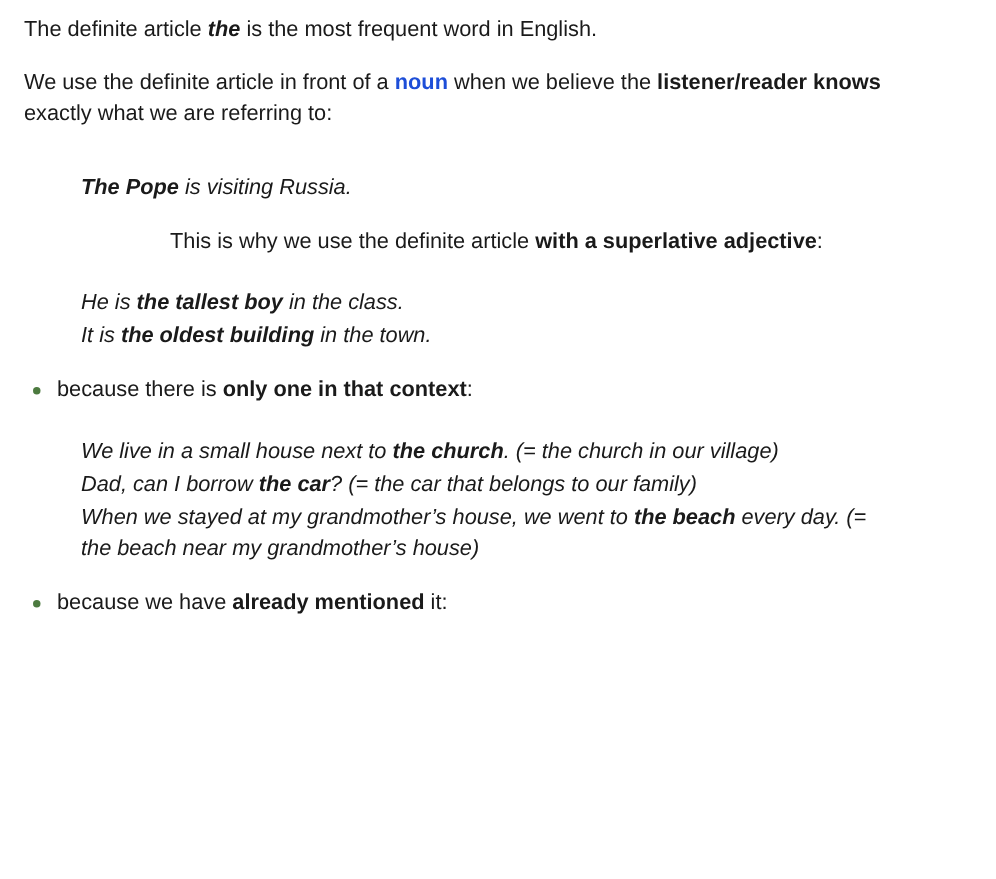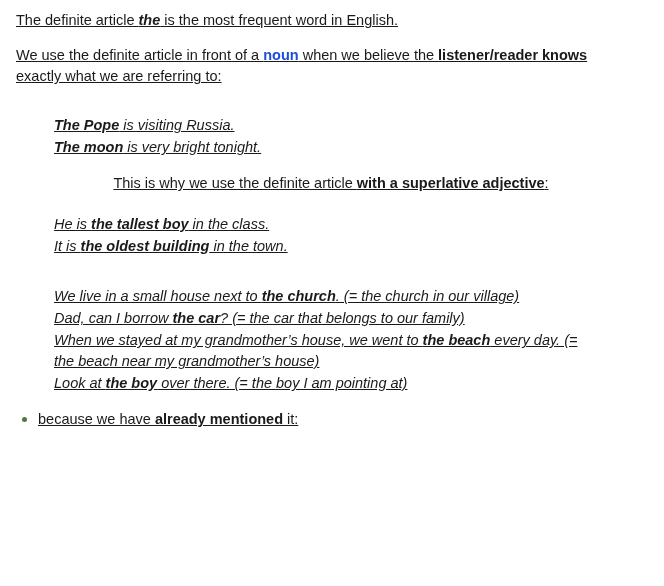--- a/index.html
+++ b/index.html
@@ -13,21 +13,20 @@
     font-family: "Liberation Sans", sans-serif;
     color: #1a1a1a;
     font-size: 14.5px;
     line-height: 1.45;
     overflow: hidden;
   }
   .page {
     padding: 10px 16px 0 16px;
     box-sizing: border-box;
     width: 624px;
-    text-decoration: underline;
   }
   p.para {
     margin: 0 0 14px 0;
   }
   b, .b {
     font-weight: bold;
   }
   i, .i {
     font-style: italic;
   }
@@ -79,38 +78,40 @@
 
   <p class="para">
     <span>We use the definite article in front of a </span><span class="noun">noun</span><span> when we believe the </span><b>listener/reader knows</b><span> exactly what we are referring to:</span>
   </p>
 
   <ul class="bullets">
 
 
     <div class="examples">
       <div class="line"><b>The Pope</b><span> is visiting Russia.</span></div>
-      <div class="line"><b>The moon</b><span> is very bright tonight.</span></div>
     </div>
 
     <div class="note">
       <span>This is why we use the definite article </span><b>with a superlative adjective</b><span>:</span>
     </div>
 
     <div class="examples">
       <div class="line"><span>He is </span><b>the tallest boy</b><span> in the class.</span></div>
       <div class="line"><span>It is </span><b>the oldest building</b><span> in the town.</span></div>
     </div>
 
+    <li class="bullet">
+      <span class="dot"></span>
+      <span>because there is </span><b>only one in that context</b><span>:</span>
+    </li>
 
     <div class="examples">
       <div class="line"><span>We live in a small house next to </span><b>the church</b><span>. (= the church in our village)</span></div>
       <div class="line"><span>Dad, can I borrow </span><b>the car</b><span>? (= the car that belongs to our family)</span></div>
       <div class="line"><span>When we stayed at my grandmother’s house, we went to </span><b>the beach</b><span> every day. (= the beach near my grandmother’s house)</span></div>
-      <div class="line"><span>Look at </span><b>the boy</b><span> over there. (= the boy I am pointing at)</span></div>
     </div>
 
     <li class="bullet">
       <span class="dot"></span>
       <span>because we have </span><b>already mentioned</b><span> it:</span>
     </li>
 
 
   </ul>
 </div>

